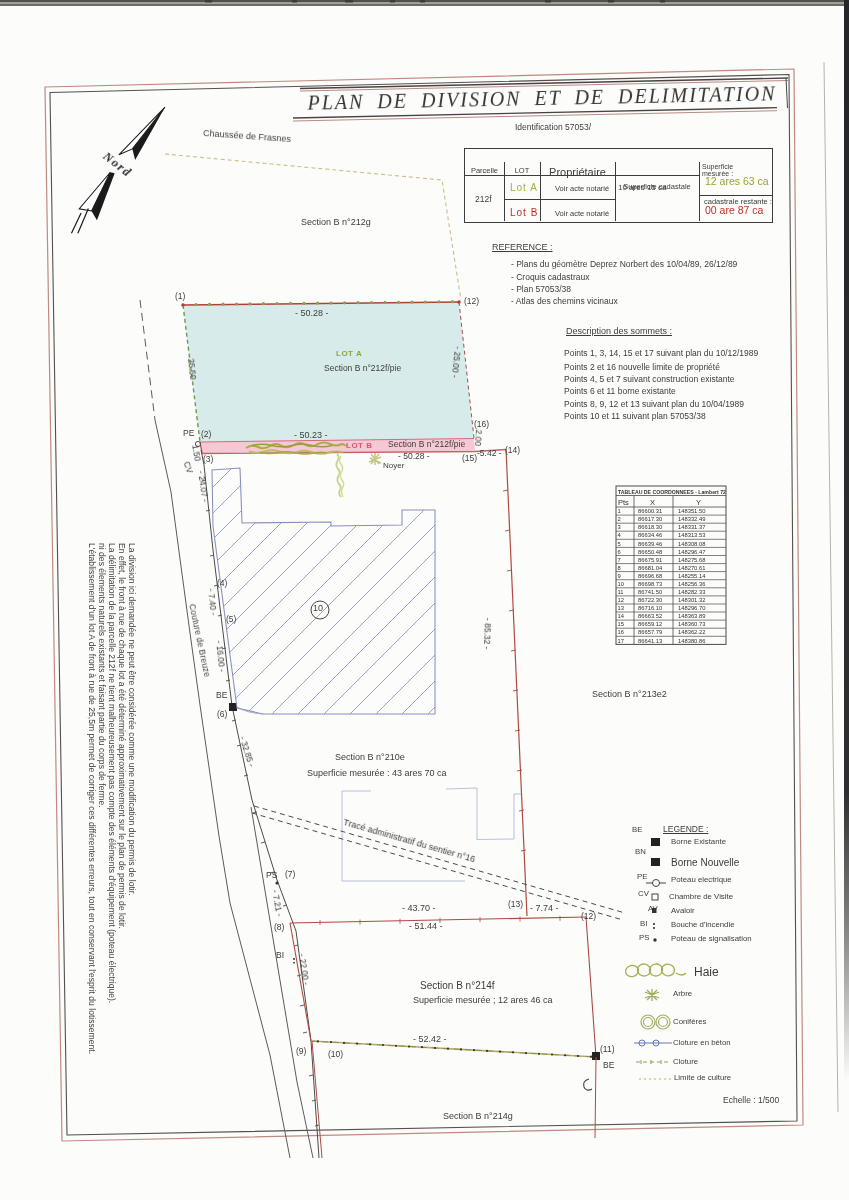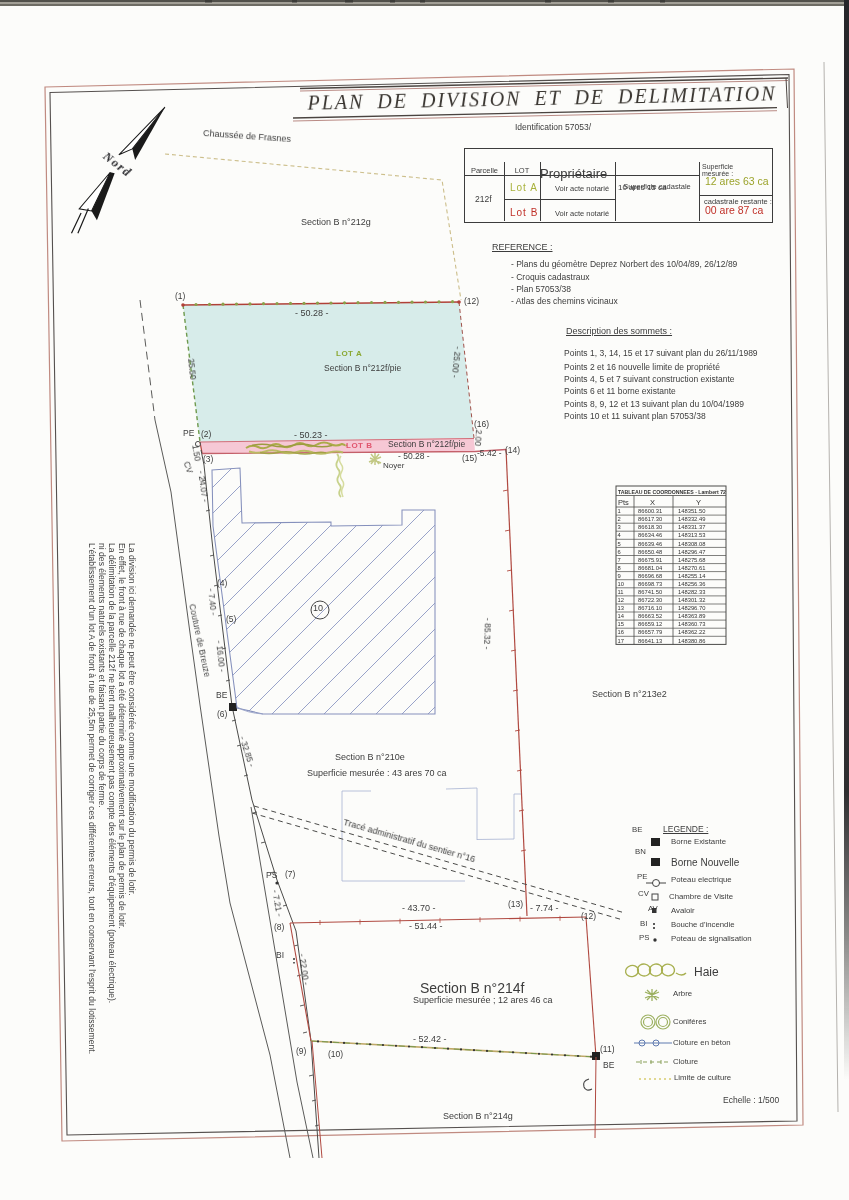--- a/index.html
+++ b/index.html
@@ -245,21 +245,21 @@
 </g>
 </svg>
 
 <div class="t" style="left:307px;top:87px;width:470px;text-align:center;font-family:'Liberation Serif',serif;font-style:italic;font-size:20px;letter-spacing:2px;word-spacing:6px;color:#38342f;transform:rotate(-1.15deg);">PLAN  DE  DIVISION  ET  DE  DELIMITATION</div>
 
 <div class="t" style="left:515px;top:122px;font-size:8.5px;">Identification 57053/</div>
 
 <div class="t" style="left:464px;top:148px;width:307px;height:73px;border:1px solid #3c3c3c;">
 <div style="position:absolute;left:0;top:13px;width:39px;font-size:7.5px;text-align:center;padding-top:4px;">Parcelle</div>
 <div style="position:absolute;left:39px;top:13px;width:36px;font-size:7.5px;text-align:center;padding-top:4px;">LOT</div>
-<div style="position:absolute;left:75px;top:13px;width:75px;font-size:13px;padding-top:4px;">Propriétaire</div>
+<div style="position:absolute;left:75px;top:13px;width:75px;font-size:11px;text-align:center;padding-top:4px;">Propriétaire</div>
 <div style="position:absolute;left:150px;top:13px;width:84px;font-size:7.5px;text-align:center;padding-top:20px;">Superficie cadastale</div>
 <div style="position:absolute;left:234px;top:13px;width:73px;font-size:7px;padding:1px 0 0 3px;line-height:7px;">Superficie<br>mesurée :</div>
 <div style="position:absolute;left:39px;top:13px;width:1px;height:59px;background:#3c3c3c;"></div>
 <div style="position:absolute;left:75px;top:13px;width:1px;height:59px;background:#3c3c3c;"></div>
 <div style="position:absolute;left:150px;top:13px;width:1px;height:59px;background:#3c3c3c;"></div>
 <div style="position:absolute;left:234px;top:13px;width:1px;height:59px;background:#3c3c3c;"></div>
 <div style="position:absolute;left:0;top:26px;width:234px;height:1px;background:#3c3c3c;"></div>
 <div style="position:absolute;left:39px;top:50px;width:111px;height:1px;background:#3c3c3c;"></div>
 <div style="position:absolute;left:10px;top:45px;font-size:8.5px;">212f</div>
 <div class="t" style="left:45px;top:33px;font-size:10px;color:#a8b13a;letter-spacing:1px;">Lot A</div>
@@ -278,21 +278,21 @@
 <div class="t" style="left:511px;top:259px;font-size:8.5px;">- Plans du géomètre Deprez Norbert des 10/04/89,  26/12/89</div>
 
 <div class="t" style="left:511px;top:272px;font-size:8.5px;">- Croquis cadastraux</div>
 
 <div class="t" style="left:511px;top:284px;font-size:8.5px;">- Plan 57053/38</div>
 
 <div class="t" style="left:511px;top:296px;font-size:8.5px;">- Atlas des chemins vicinaux</div>
 
 <div class="t" style="left:566px;top:326px;font-size:9px;text-decoration:underline;">Description des sommets :</div>
 
-<div class="t" style="left:564px;top:348px;font-size:8.5px;">Points 1, 3, 14, 15 et 17 suivant plan du 26/11/1989</div>
+<div class="t" style="left:564px;top:348px;font-size:8.5px;">Points 1, 3, 14, 15 et 17 suivant plan du 10/12/1989</div>
 
 <div class="t" style="left:564px;top:362px;font-size:8.5px;">Points 2 et 16 nouvelle limite de propriété</div>
 
 <div class="t" style="left:564px;top:374px;font-size:8.5px;">Points 4, 5 et 7 suivant construction existante</div>
 
 <div class="t" style="left:564px;top:386px;font-size:8.5px;">Points 6 et 11 borne existante</div>
 
 <div class="t" style="left:564px;top:399px;font-size:8.5px;">Points 8, 9, 12 et 13  suivant plan du 10/04/1989</div>
 
 <div class="t" style="left:564px;top:411px;font-size:8.5px;">Points 10 et 11 suivant plan 57053/38</div>
@@ -452,21 +452,21 @@
 <div class="t" style="left:402px;top:903px;font-size:9px;">- 43.70 -</div>
 
 <div class="t" style="left:508px;top:899px;font-size:8.5px;">(13)</div>
 
 <div class="t" style="left:530px;top:903px;font-size:9px;">- 7.74 -</div>
 
 <div class="t" style="left:581px;top:911px;font-size:8.5px;">(12)</div>
 
 <div class="t" style="left:409px;top:921px;font-size:9px;">- 51.44 -</div>
 
-<div class="t" style="left:420px;top:980px;font-size:14px;">Section B n°214f</div>
+<div class="t" style="left:420px;top:980px;font-size:10px;">Section B n°214f</div>
 
 <div class="t" style="left:413px;top:995px;font-size:9px;">Superficie mesurée ; 12 ares 46 ca</div>
 
 <div class="t" style="left:296px;top:1046px;font-size:8.5px;">(9)</div>
 
 <div class="t" style="left:328px;top:1049px;font-size:8.5px;">(10)</div>
 
 <div class="t" style="left:413px;top:1034px;font-size:9px;">- 52.42 -</div>
 
 <div class="t" style="left:600px;top:1044px;font-size:8.5px;">(11)</div>

